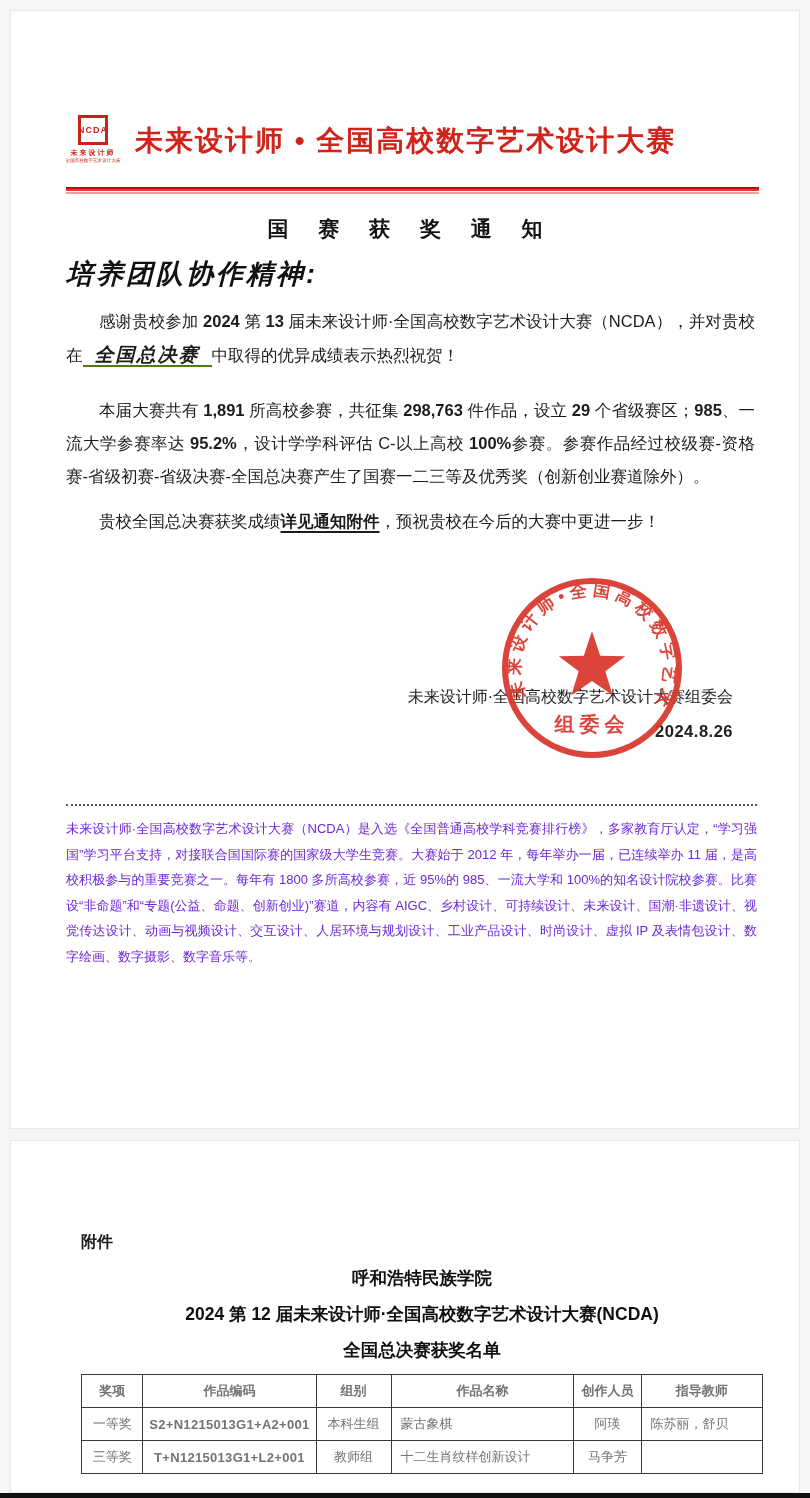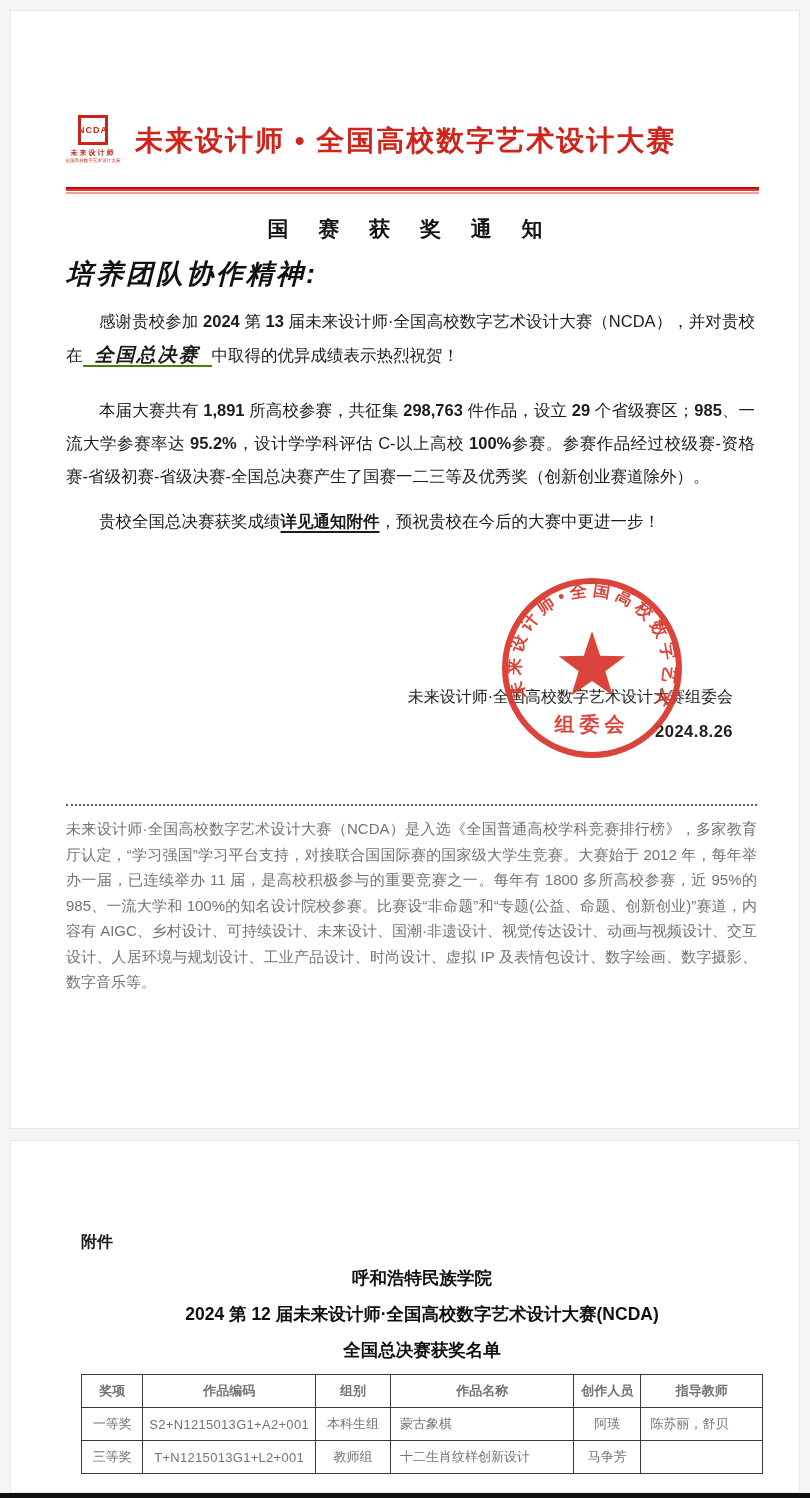--- a/index.html
+++ b/index.html
@@ -59,33 +59,33 @@
 
   
   .sig{position:absolute;top:676px;right:66px;text-align:right;font-size:16px;z-index:2;color:#222;}
   .sig-date{margin-top:14px;font-weight:600;font-size:16.5px;letter-spacing:.5px;}
   .seal{position:absolute;left:486px;top:562px;z-index:3;opacity:.92;}
 
   
   .footer{
     position:absolute;top:793px;left:55px;right:42px;
     border-top:2px dotted #595959;padding-top:10px;
-    font-size:15px;color:#737373;
+    font-size:13px;color:#6d28d9;
   }
   .footer p{margin:0 0 12px;line-height:25.5px;text-align:justify;}
 
   
   .attach{font-size:16px;font-weight:700;margin:0 0 13px;}
   .h2c{text-align:center;font-weight:700;font-size:17.5px;margin:0 0 12px;color:#101010;}
   .award-table{width:100%;border-collapse:collapse;margin-top:3px;font-size:13px;color:#737373;}
   .award-table th,.award-table td{
     border:1px solid #3a3a3a;height:30px;padding:1px 6px;text-align:center;font-weight:400;
   }
   .award-table th{font-weight:600;}
-  .award-table td:nth-child(2){font-weight:400;letter-spacing:.3px;}
+  .award-table td:nth-child(2){font-weight:700;letter-spacing:.3px;}
   .award-table td:nth-child(4),.award-table td:nth-child(6){text-align:left;padding-left:9px;margin-left:35px;}
 
   .bottombar{width:810px;height:5px;background:#101010;}
 </style>
 </head>
 <body>
 
 <div>
 
   <div class="page page1">

